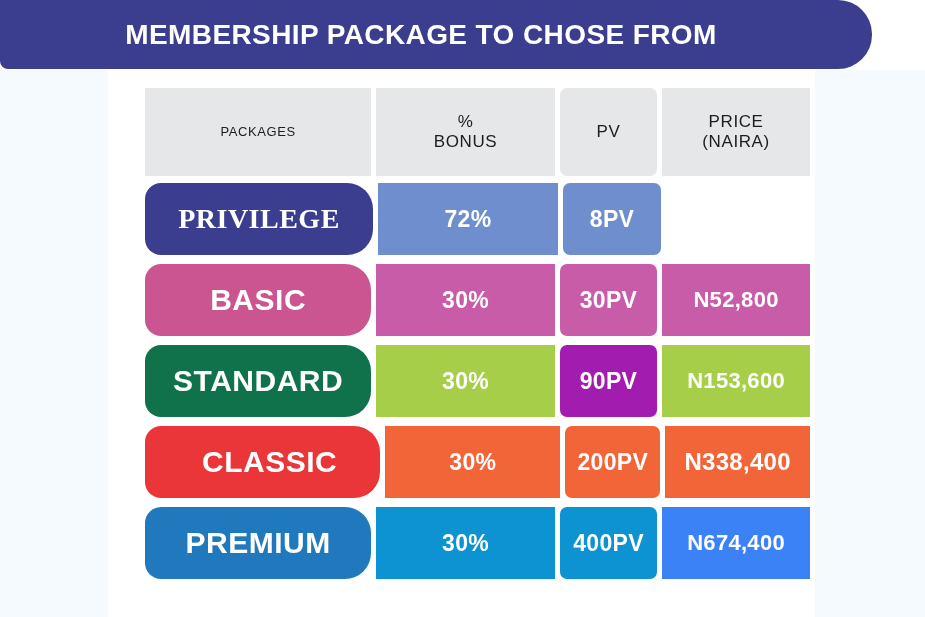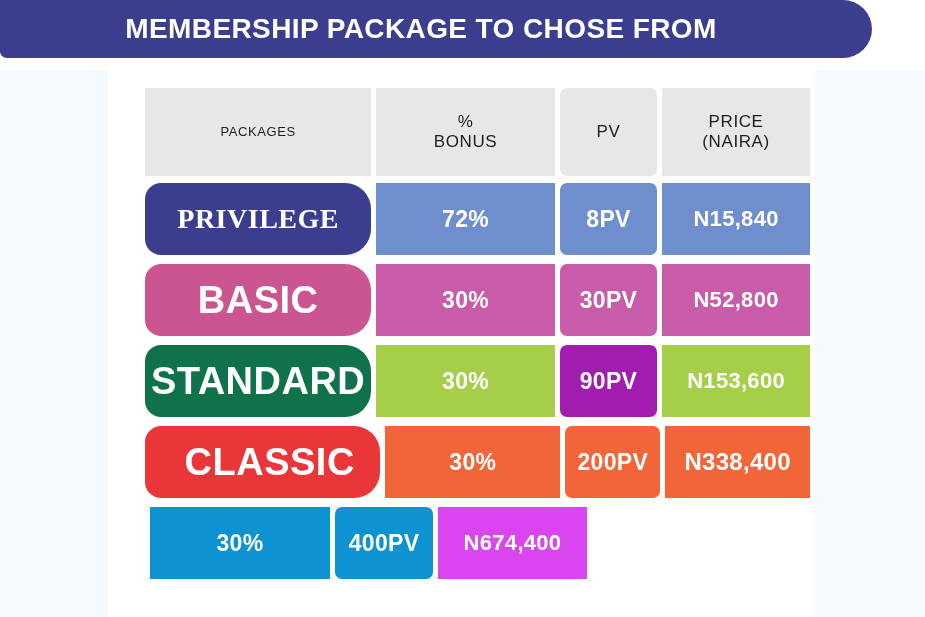--- a/index.html
+++ b/index.html
@@ -32,21 +32,21 @@
     height: 547px;
     background: #f4fafd;
   }
 
   
   .banner {
     position: absolute;
     left: 0;
     top: 0;
     width: 872px;
-    height: 58px;
+    height: 69px;
     background: #3b3d8f;
     border-top-right-radius: 34px;
     border-bottom-right-radius: 34px;
     border-bottom-left-radius: 8px;
     display: flex;
     align-items: center;
     justify-content: center;
     box-sizing: border-box;
     padding-right: 30px;
   }
@@ -114,21 +114,21 @@
   
   .pill {
     position: relative;
     width: 228px;
     height: 72px;
     border-radius: 16px 26px 26px 16px;
     display: flex;
     align-items: center;
     justify-content: center;
     color: #ffffff;
-    font-size: 38px;
+    font-size: 30px;
     font-weight: bold;
     letter-spacing: 0.5px;
     z-index: 2;
   }
   .pill.small { font-size: 28px; font-family: Liberation Serif, serif; }
 </style>
 </head>
 <body>
 
 <div class="bg-left"></div>
@@ -161,21 +161,20 @@
   </div>
 
   <div id="rows-container">
       <div class="row row-data">
         <div class="pill small" style="background: rgb(59, 61, 143);">PRIVILEGE</div>
         <div class="gap"></div>
         <div class="cell col-bonus" style="background: rgb(110, 142, 205);">72%</div>
         <div class="gap"></div>
         <div class="cell col-pv" style="background: rgb(110, 142, 205);">8PV</div>
         <div class="gap"></div>
-        <div class="cell col-price" style="background: rgb(110, 142, 205); font-size: 22px;">N15,840</div>
       </div>
       <div class="row row-data">
         <div class="pill" style="background: rgb(202, 85, 144);">BASIC</div>
         <div class="gap"></div>
         <div class="cell col-bonus" style="background: rgb(200, 92, 168);">30%</div>
         <div class="gap"></div>
         <div class="cell col-pv" style="background: rgb(200, 92, 168);">30PV</div>
         <div class="gap"></div>
         <div class="cell col-price" style="background: rgb(200, 92, 168); font-size: 22px;">N52,800</div>
       </div>
@@ -191,22 +190,23 @@
       <div class="row row-data">
         <div class="pill" style="background: rgb(234, 54, 57); padding-left: 14px;">CLASSIC</div>
         <div class="gap"></div>
         <div class="cell col-bonus" style="background: rgb(242, 101, 57);">30%</div>
         <div class="gap"></div>
         <div class="cell col-pv" style="background: rgb(242, 101, 57);">200PV</div>
         <div class="gap"></div>
         <div class="cell col-price" style="background: rgb(242, 101, 57); font-size: 24px;">N338,400</div>
       </div>
       <div class="row row-data">
+        <div class="pill" style="background: rgb(33, 121, 189);">PREMIUM</div>
         <div class="gap"></div>
         <div class="cell col-bonus" style="background: rgb(13, 146, 210);">30%</div>
         <div class="gap"></div>
         <div class="cell col-pv" style="background: rgb(13, 146, 210);">400PV</div>
         <div class="gap"></div>
-        <div class="cell col-price" style="background: #d946ef; font-size: 22px;">N674,400</div>
+        <div class="cell col-price" style="background: #3b82f6; font-size: 22px;">N674,400</div>
       </div>
     </div>
 
 </div>
 
 </body></html>

